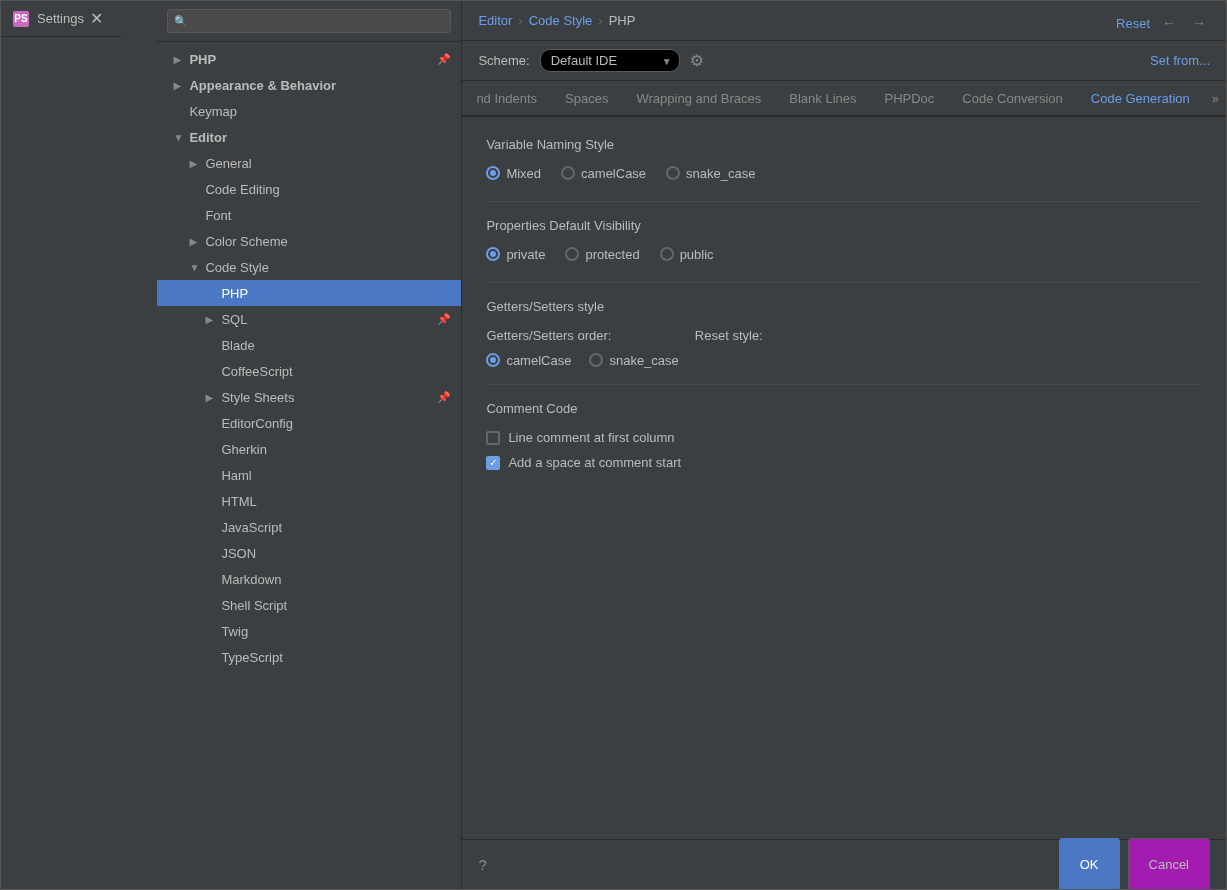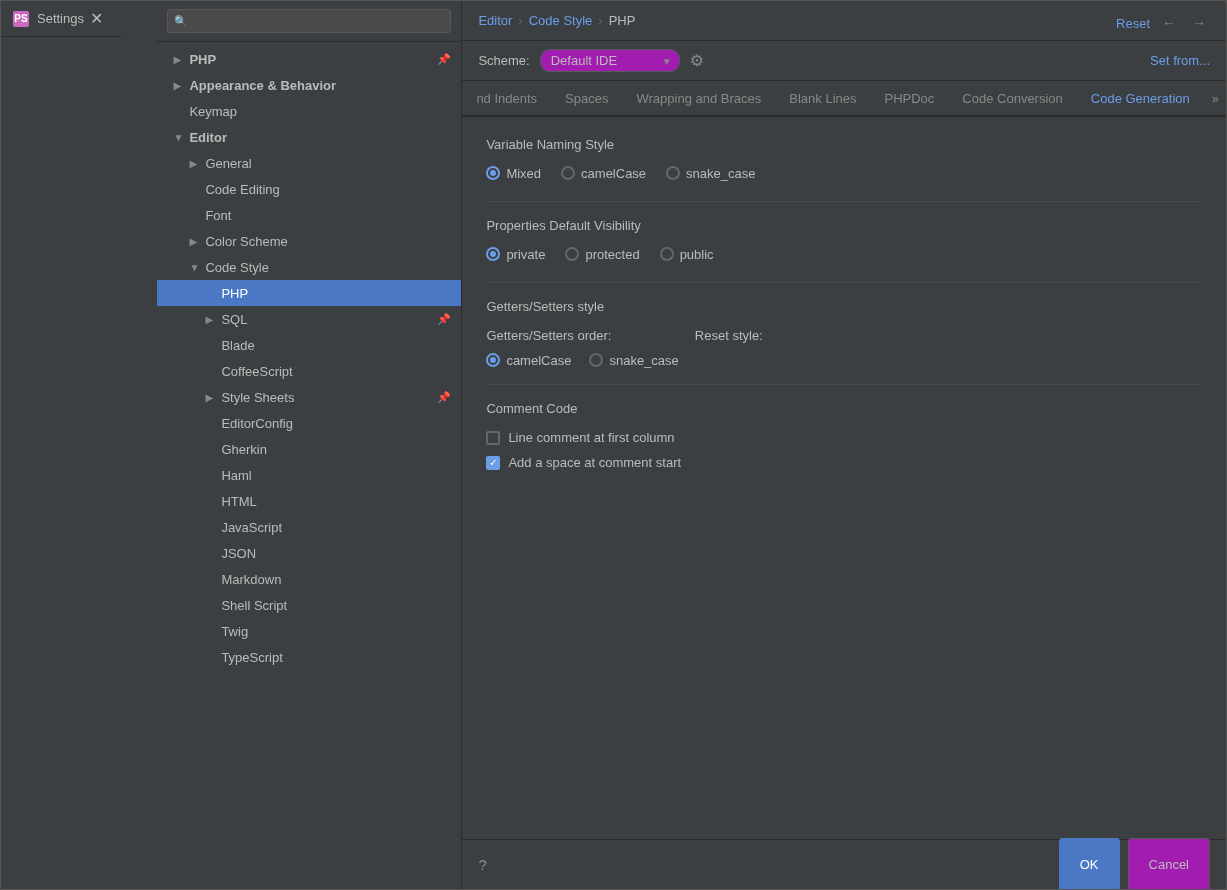--- a/index.html
+++ b/index.html
@@ -179,21 +179,21 @@
       align-items: center;
       padding: 0 16px;
       border-bottom: 1px solid #2b2b2b;
       flex-shrink: 0;
     }
     .scheme-label {
       color: #bbb;
       margin-right: 10px;
     }
     .scheme-select {
-      background: #a21caf;
+      background: #000000;
       border: 1px solid #5a5a5c;
       border-radius: 10px;
       color: #bbb;
       padding: 3px 24px 3px 10px;
       font-size: 13px;
       appearance: none;
       cursor: pointer;
       min-width: 140px;
     }
     .scheme-select-wrapper {

